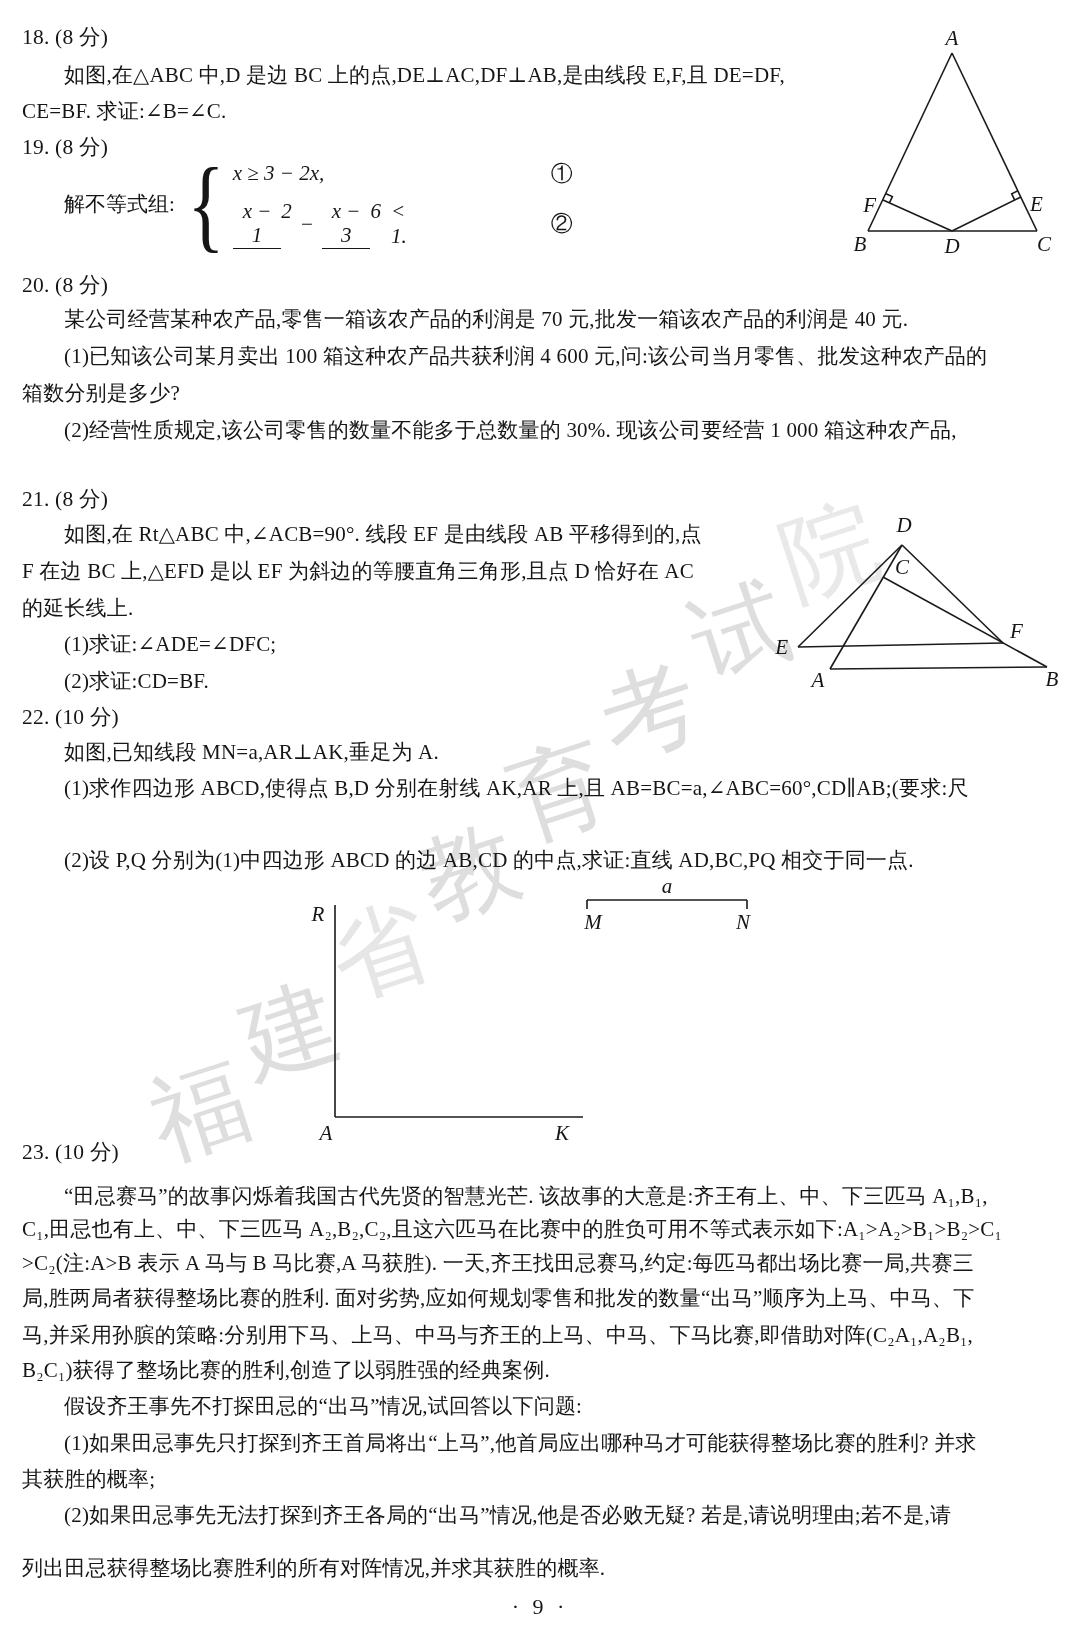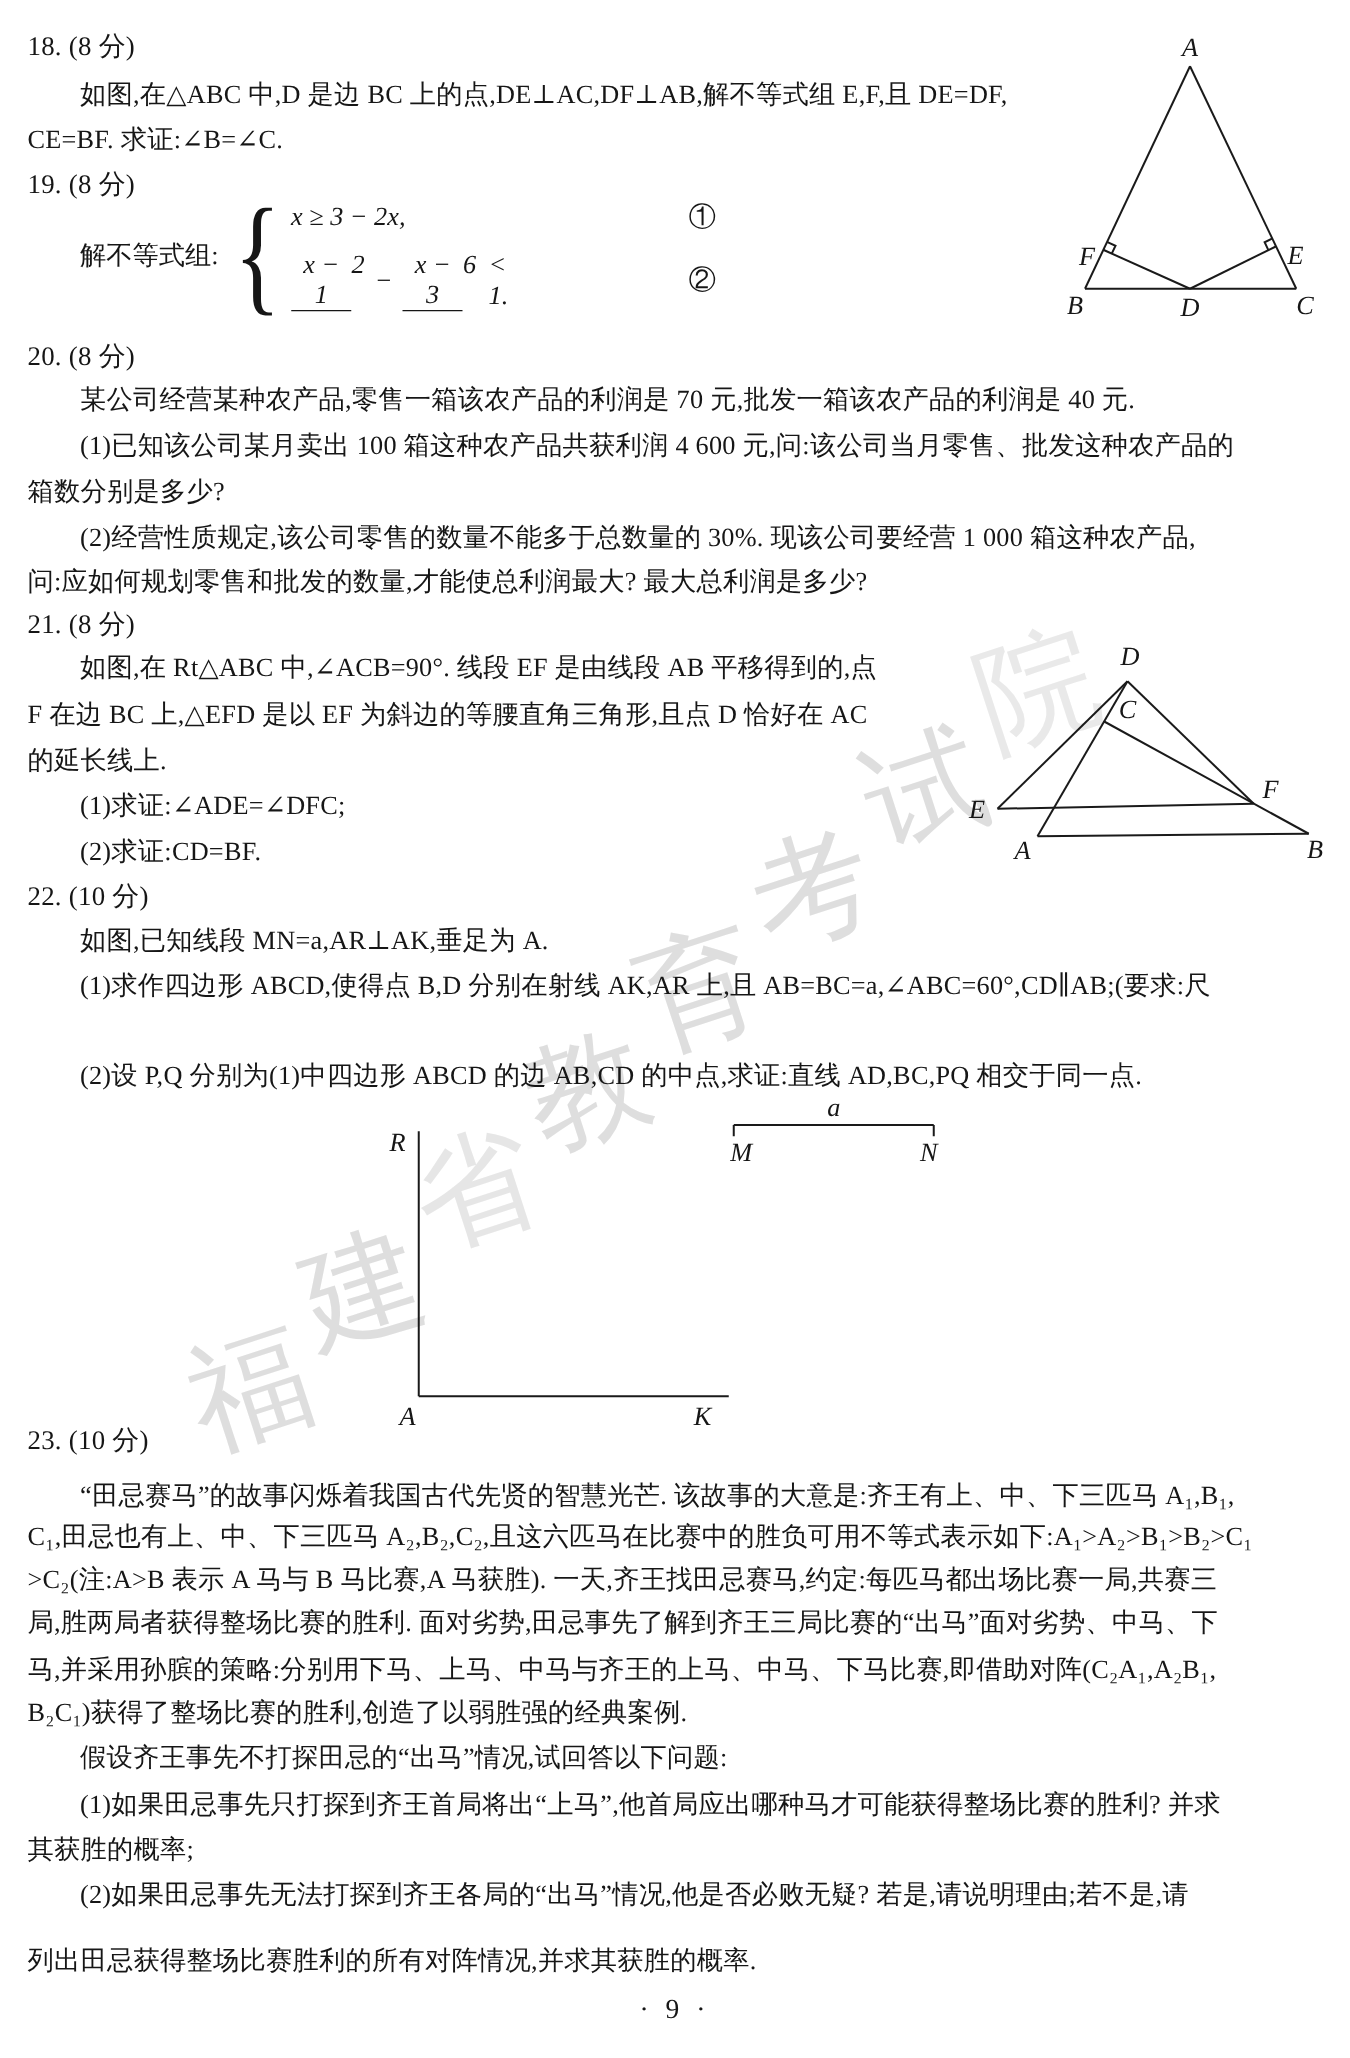--- a/index.html
+++ b/index.html
@@ -79,21 +79,21 @@
   <span class="wm wm1">福</span>
   <span class="wm wm2">建</span>
   <span class="wm wm3">省</span>
   <span class="wm wm4">教</span>
   <span class="wm wm5">育</span>
   <span class="wm wm6">考</span>
   <span class="wm wm7">试</span>
   <span class="wm wm8">院</span>
 
   <div class="tline heading" style="left:22px;top:24px">18. (8 分)</div>
-  <div class="tline" style="left:64px;top:62px">如图,在△ABC 中,D 是边 BC 上的点,DE⊥AC,DF⊥AB,解不等式组 E,F,且 DE=DF,</div>
+  <div class="tline" style="left:64px;top:62px">如图,在△ABC 中,D 是边 BC 上的点,DE⊥AC,DF⊥AB,是由线段 E,F,且 DE=DF,</div>
   <div class="tline" style="left:22px;top:98px">CE=BF. 求证:∠B=∠C.</div>
 
   <svg class="fig" style="left:830px;top:15px" width="250" height="242" viewBox="0 0 250 242">
     <g>
       <line x1="122" y1="38" x2="38" y2="216"></line>
       <line x1="122" y1="38" x2="207" y2="216"></line>
       <line x1="38" y1="216" x2="207" y2="216"></line>
       <line x1="122" y1="216" x2="53" y2="185"></line>
       <line x1="122" y1="216" x2="191" y2="182"></line>
       <path d="M 56,178.7 L 62.4,181.6 L 59.4,187.9"></path>
@@ -130,21 +130,20 @@
         <span class="tag">②</span>
       </div>
     </div>
   </div>
 
   <div class="tline heading" style="left:22px;top:272px">20. (8 分)</div>
   <div class="tline" style="left:64px;top:306px">某公司经营某种农产品,零售一箱该农产品的利润是 70 元,批发一箱该农产品的利润是 40 元.</div>
   <div class="tline" style="left:64px;top:343px">(1)已知该公司某月卖出 100 箱这种农产品共获利润 4 600 元,问:该公司当月零售、批发这种农产品的</div>
   <div class="tline" style="left:22px;top:380px">箱数分别是多少?</div>
   <div class="tline" style="left:64px;top:417px">(2)经营性质规定,该公司零售的数量不能多于总数量的 30%. 现该公司要经营 1 000 箱这种农产品,</div>
-  <div class="tline" style="left:22px;top:452px">问:应如何规划零售和批发的数量,才能使总利润最大? 最大总利润是多少?</div>
 
   <div class="tline heading" style="left:22px;top:486px">21. (8 分)</div>
   <div class="tline" style="left:64px;top:521px">如图,在 Rt△ABC 中,∠ACB=90°. 线段 EF 是由线段 AB 平移得到的,点</div>
   <div class="tline" style="left:22px;top:558px">F 在边 BC 上,△EFD 是以 EF 为斜边的等腰直角三角形,且点 D 恰好在 AC</div>
   <div class="tline" style="left:22px;top:595px">的延长线上.</div>
   <div class="tline" style="left:64px;top:631px">(1)求证:∠ADE=∠DFC;</div>
   <div class="tline" style="left:64px;top:668px">(2)求证:CD=BF.</div>
 
   <svg class="fig" style="left:740px;top:480px" width="340" height="215" viewBox="0 0 340 215">
     <g>
@@ -181,21 +180,21 @@
     <text x="272" y="285" text-anchor="middle">K</text>
     <text x="303" y="74" text-anchor="middle">M</text>
     <text x="453" y="74" text-anchor="middle">N</text>
     <text x="377" y="38" text-anchor="middle">a</text>
   </svg>
 
   <div class="tline heading" style="left:22px;top:1139px">23. (10 分)</div>
   <div class="tline" style="left:64px;top:1183px">“田忌赛马”的故事闪烁着我国古代先贤的智慧光芒. 该故事的大意是:齐王有上、中、下三匹马 A₁,B₁,</div>
   <div class="tline" style="left:22px;top:1216px">C₁,田忌也有上、中、下三匹马 A₂,B₂,C₂,且这六匹马在比赛中的胜负可用不等式表示如下:A₁&gt;A₂&gt;B₁&gt;B₂&gt;C₁</div>
   <div class="tline" style="left:22px;top:1250px">&gt;C₂(注:A&gt;B 表示 A 马与 B 马比赛,A 马获胜). 一天,齐王找田忌赛马,约定:每匹马都出场比赛一局,共赛三</div>
-  <div class="tline" style="left:22px;top:1285px">局,胜两局者获得整场比赛的胜利. 面对劣势,田忌事先了解到齐王三局比赛的“出马”面对劣势、中马、下</div>
+  <div class="tline" style="left:22px;top:1285px">局,胜两局者获得整场比赛的胜利. 面对劣势,应如何规划零售和批发的数量“出马”顺序为上马、中马、下</div>
   <div class="tline" style="left:22px;top:1322px">马,并采用孙膑的策略:分别用下马、上马、中马与齐王的上马、中马、下马比赛,即借助对阵(C₂A₁,A₂B₁,</div>
   <div class="tline" style="left:22px;top:1357px">B₂C₁)获得了整场比赛的胜利,创造了以弱胜强的经典案例.</div>
   <div class="tline" style="left:64px;top:1393px">假设齐王事先不打探田忌的“出马”情况,试回答以下问题:</div>
   <div class="tline" style="left:64px;top:1430px">(1)如果田忌事先只打探到齐王首局将出“上马”,他首局应出哪种马才可能获得整场比赛的胜利? 并求</div>
   <div class="tline" style="left:22px;top:1466px">其获胜的概率;</div>
   <div class="tline" style="left:64px;top:1502px">(2)如果田忌事先无法打探到齐王各局的“出马”情况,他是否必败无疑? 若是,请说明理由;若不是,请</div>
   <div class="tline" style="left:22px;top:1555px">列出田忌获得整场比赛胜利的所有对阵情况,并求其获胜的概率.</div>
 
   <div class="footer">· 9 ·</div>
 

